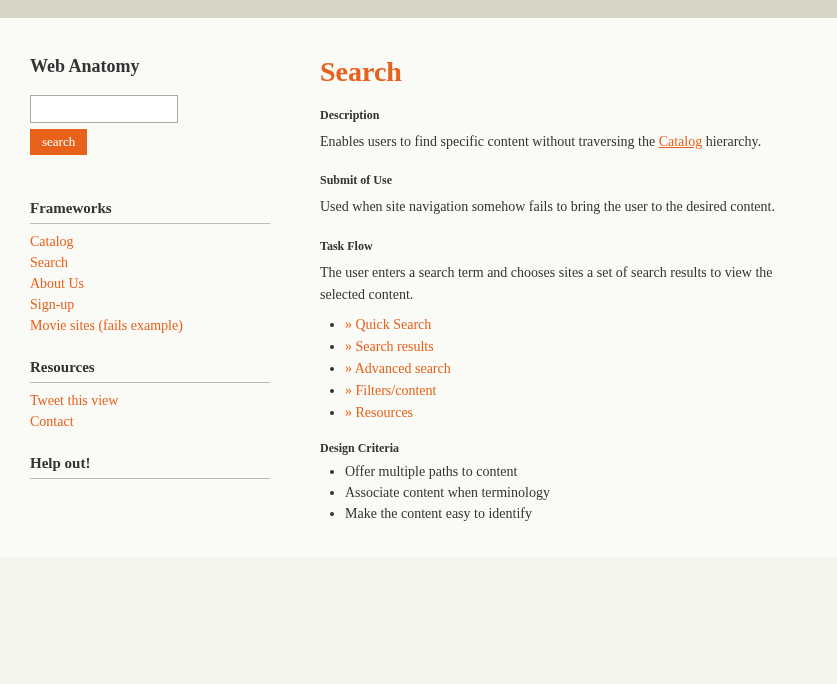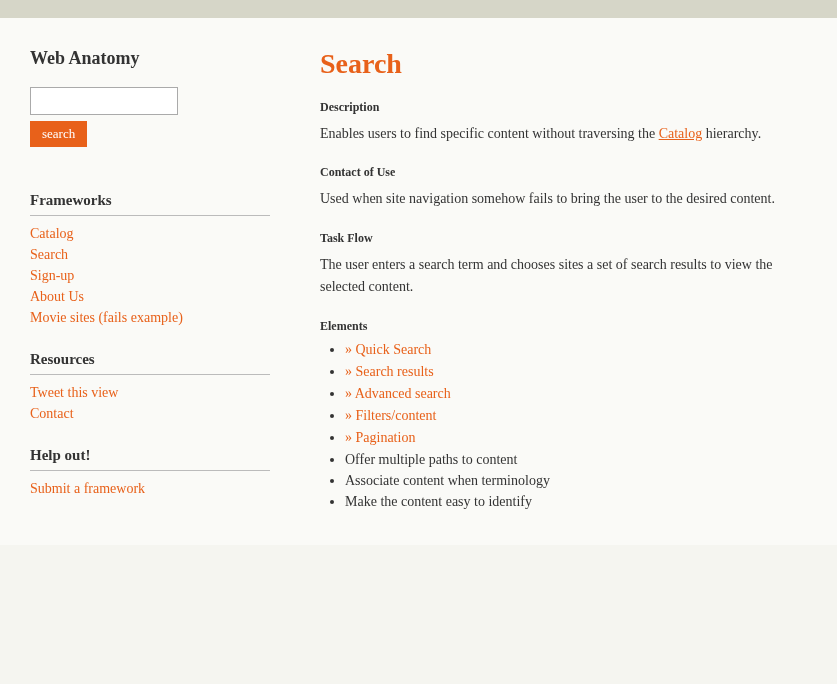--- a/index.html
+++ b/index.html
@@ -18,21 +18,21 @@
     }
 
     .top-bar {
       background-color: #d6d6c8;
       height: 18px;
       width: 100%;
     }
 
     .page-wrapper {
       display: flex;
-      padding: 30px 20px 30px 30px;
+      padding: 38px 20px 30px 30px;
       gap: 0;
       background-color: #fafaf7;
     }
 
     
     .sidebar {
       width: 260px;
       flex-shrink: 0;
       padding-right: 20px;
     }
@@ -169,73 +169,72 @@
 
     <input type="text" class="search-input" style="">
     <button class="search-btn">search</button>
 
     
     <div class="sidebar-section">
       <div class="sidebar-section-title">Frameworks</div>
       <hr class="sidebar-divider">
       <a class="sidebar-link" href="#">Catalog</a>
       <a class="sidebar-link" href="#">Search</a>
+      <a class="sidebar-link" href="#">About Us</a>
       <a class="sidebar-link" href="#">Sign-up</a>
-      <a class="sidebar-link" href="#">About Us</a>
       <a class="sidebar-link" href="#">Movie sites (fails example)</a>
     </div>
 
     
     <div class="sidebar-section">
       <div class="sidebar-section-title">Resources</div>
       <hr class="sidebar-divider">
       <a class="sidebar-link" href="#">Tweet this view</a>
       <a class="sidebar-link" href="#">Contact</a>
     </div>
 
     
     <div class="sidebar-section">
       <div class="sidebar-section-title">Help out!</div>
       <hr class="sidebar-divider">
-      <a class="sidebar-link" href="#">Submit a framework</a>
     </div>
   </aside>
 
   <main class="main-content">
     <h1 class="page-title">Search</h1>
 
     <div>
       <h2 class="section-heading">Description</h2>
       <p class="section-text">
         Enables users to find specific content without traversing the <a href="#">Catalog</a> hierarchy.
       </p>
     </div>
 
     <div>
-      <h2 class="section-heading">Contact of Use</h2>
+      <h2 class="section-heading">Submit of Use</h2>
       <p class="section-text">Used when site navigation somehow fails to bring the user to the desired content.</p>
     </div>
 
     <div>
       <h2 class="section-heading">Task Flow</h2>
       <p class="section-text">The user enters a search term and chooses sites a set of search results to view the selected content.</p>
     </div>
 
     <div>
-      <h2 class="section-heading">Elements</h2>
       <ul class="elements-list">
         <li><a href="#">» Quick Search</a></li>
         <li><a href="#">» Search results</a></li>
         <li><a href="#">» Advanced search</a></li>
         <li><a href="#">» Filters/content</a></li>
-        <li><a href="#">» Pagination</a></li>
+        <li><a href="#">» Resources</a></li>
       </ul>
     </div>
 
     <div>
+      <h2 class="section-heading">Design Criteria</h2>
       <ul class="design-list">
         <li>Offer multiple paths to content</li>
         <li>Associate content when terminology</li>
         <li>Make the content easy to identify</li>
       </ul>
     </div>
   </main>
 </div>
 
 </body></html>

